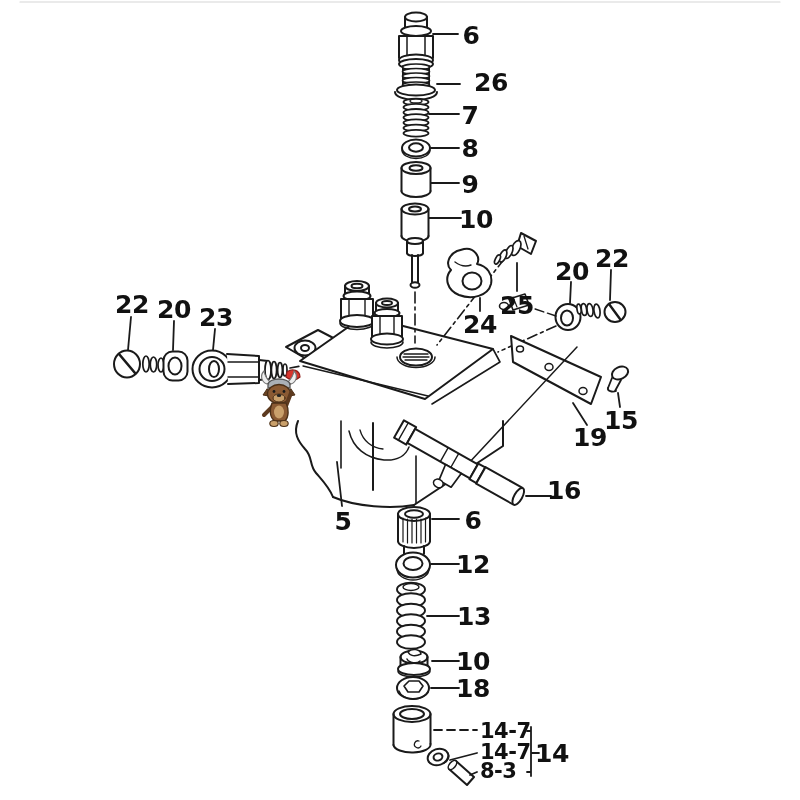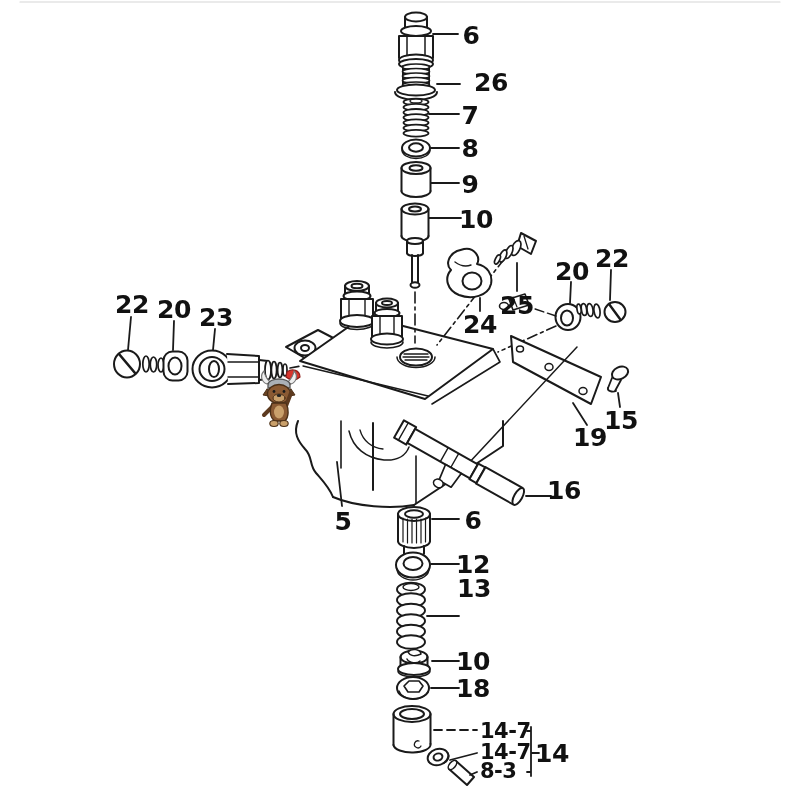--- a/index.html
+++ b/index.html
@@ -338,21 +338,21 @@
   <div class="part-label" style="left:480px;top:324px">24</div>
   <div class="part-label" style="left:132px;top:304px">22</div>
   <div class="part-label" style="left:174px;top:309px">20</div>
   <div class="part-label" style="left:216px;top:317px">23</div>
   <div class="part-label" style="left:621px;top:420px">15</div>
   <div class="part-label" style="left:590px;top:437px">19</div>
   <div class="part-label" style="left:343px;top:521px">5</div>
   <div class="part-label" style="left:564px;top:490px">16</div>
   <div class="part-label" style="left:473px;top:520px">6</div>
   <div class="part-label" style="left:473px;top:564px">12</div>
-  <div class="part-label" style="left:474px;top:588px">13</div>
+  <div class="part-label" style="left:474px;top:616px">13</div>
   <div class="part-label" style="left:473px;top:661px">10</div>
   <div class="part-label" style="left:473px;top:688px">18</div>
   <div class="part-label small" style="left:480px;top:731px">14-7</div>
   <div class="part-label small" style="left:480px;top:752px">14-7</div>
   <div class="part-label small" style="left:480px;top:771px">8-3</div>
   <div class="part-label" style="left:552px;top:753px">14</div>
 
 </div>
 
 </body></html>

